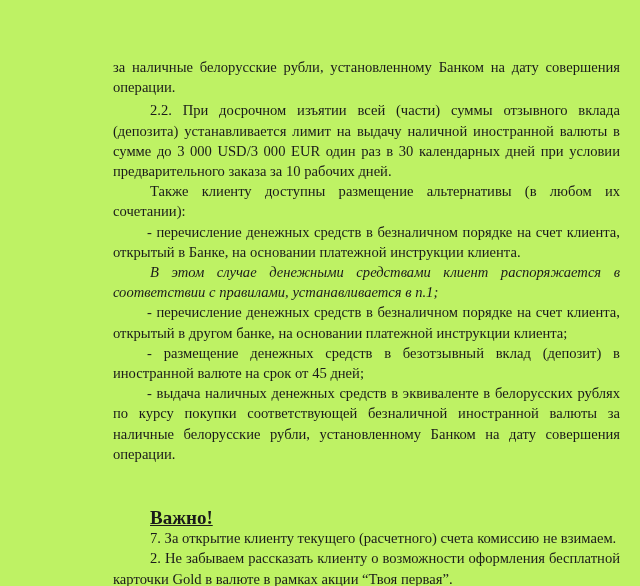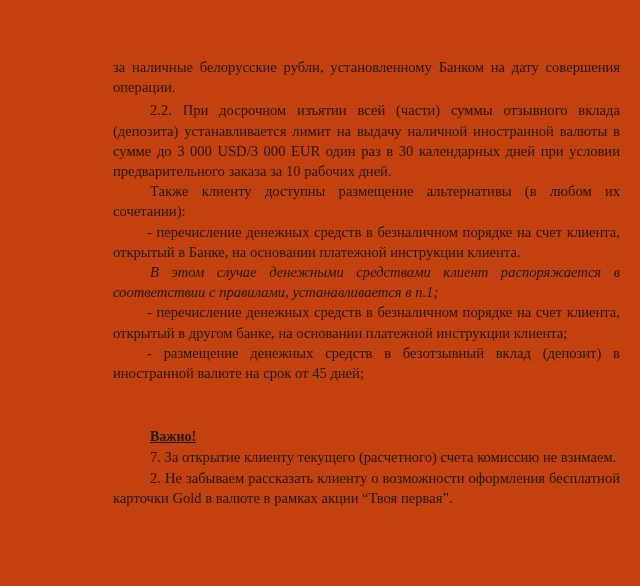--- a/index.html
+++ b/index.html
@@ -13,21 +13,21 @@
     background: #ffffff;
     font-family: "Liberation Serif", "DejaVu Serif", serif;
     color: #1a1a1a;
     overflow: hidden;
   }
 
   .page {
     position: relative;
     width: 640px;
     height: 586px;
-    background: #c2410c;
+    background: #bef264;
     box-sizing: border-box;
   }
 
   .doc-body {
     position: absolute;
     left: 113px;
     top: 57px;
     width: 507px;
     font-size: 14.6px;
     line-height: 20.2px;
@@ -66,21 +66,21 @@
 
   .spacer-lg {
     height: 44px;
   }
 
   .heading-important {
     margin: 0;
     padding: 0;
     text-indent: 37px;
     font-weight: bold;
-    font-size: 14px;
+    font-size: 19px;
     line-height: 20.2px;
   }
 
   .heading-important .underline-text {
     text-decoration: underline;
     text-underline-offset: 1px;
   }
 </style>
 </head>
 <body>
@@ -97,20 +97,21 @@
     <p class="para indent">Также клиенту доступны размещение альтернативы (в любом их сочетании):</p>
 
     <p class="para indent-dash">- перечисление денежных средств в безналичном порядке на счет клиента, открытый в Банке, на основании платежной инструкции клиента.</p>
 
     <p class="para italic">В этом случае денежными средствами клиент распоряжается в соответствии с правилами, устанавливается в п.1;</p>
 
     <p class="para indent-dash">- перечисление денежных средств в безналичном порядке на счет клиента, открытый в другом банке, на основании платежной инструкции клиента;</p>
 
     <p class="para indent-dash">- размещение денежных средств в безотзывный вклад (депозит) в иностранной валюте на срок от 45 дней;</p>
 
+    <p class="para indent-dash">- выдача наличных денежных средств в эквиваленте в белорусских рублях по курсу покупки соответствующей безналичной иностранной валюты за наличные белорусские рубли, установленному Банком на дату совершения операции.</p>
 
     <div class="spacer-lg"></div>
 
     <p class="heading-important"><span class="underline-text">Важно!</span></p>
 
     <p class="para indent">7. За открытие клиенту текущего (расчетного) счета комиссию не взимаем.</p>
 
     <p class="para indent">2. Не забываем рассказать клиенту о возможности оформления бесплатной карточки Gold в валюте в рамках акции “Твоя первая”.</p>
 
   </div>

